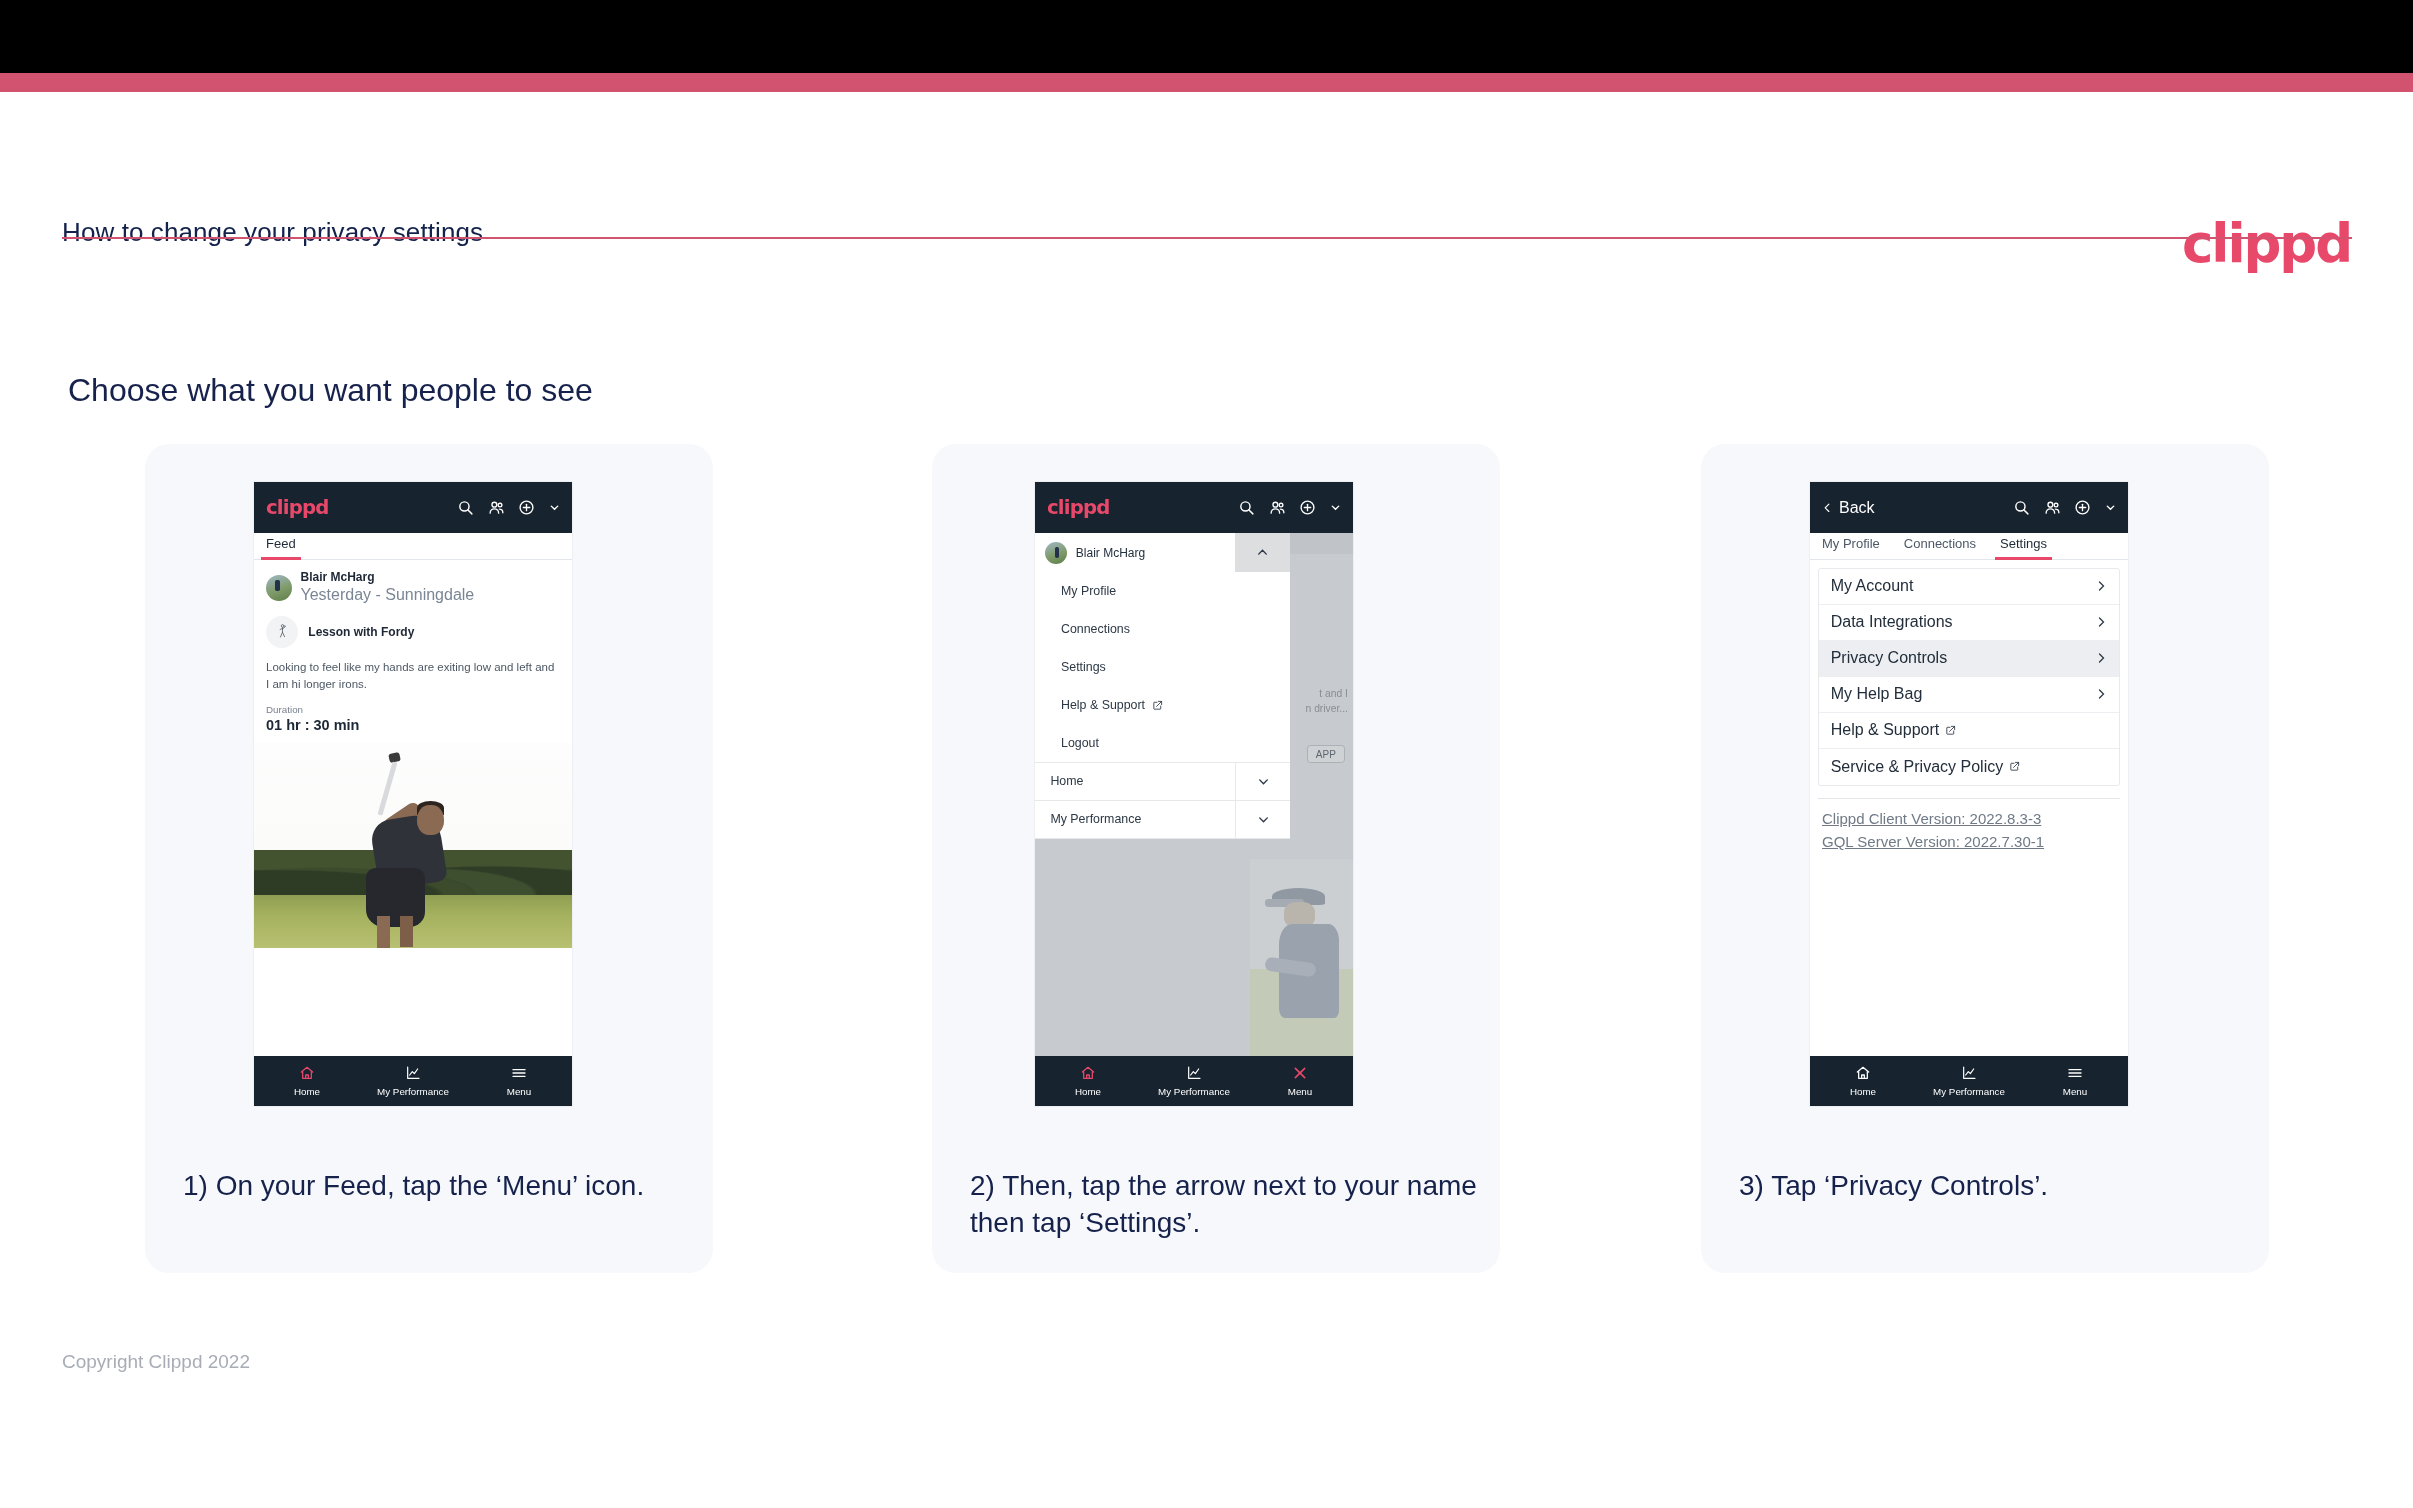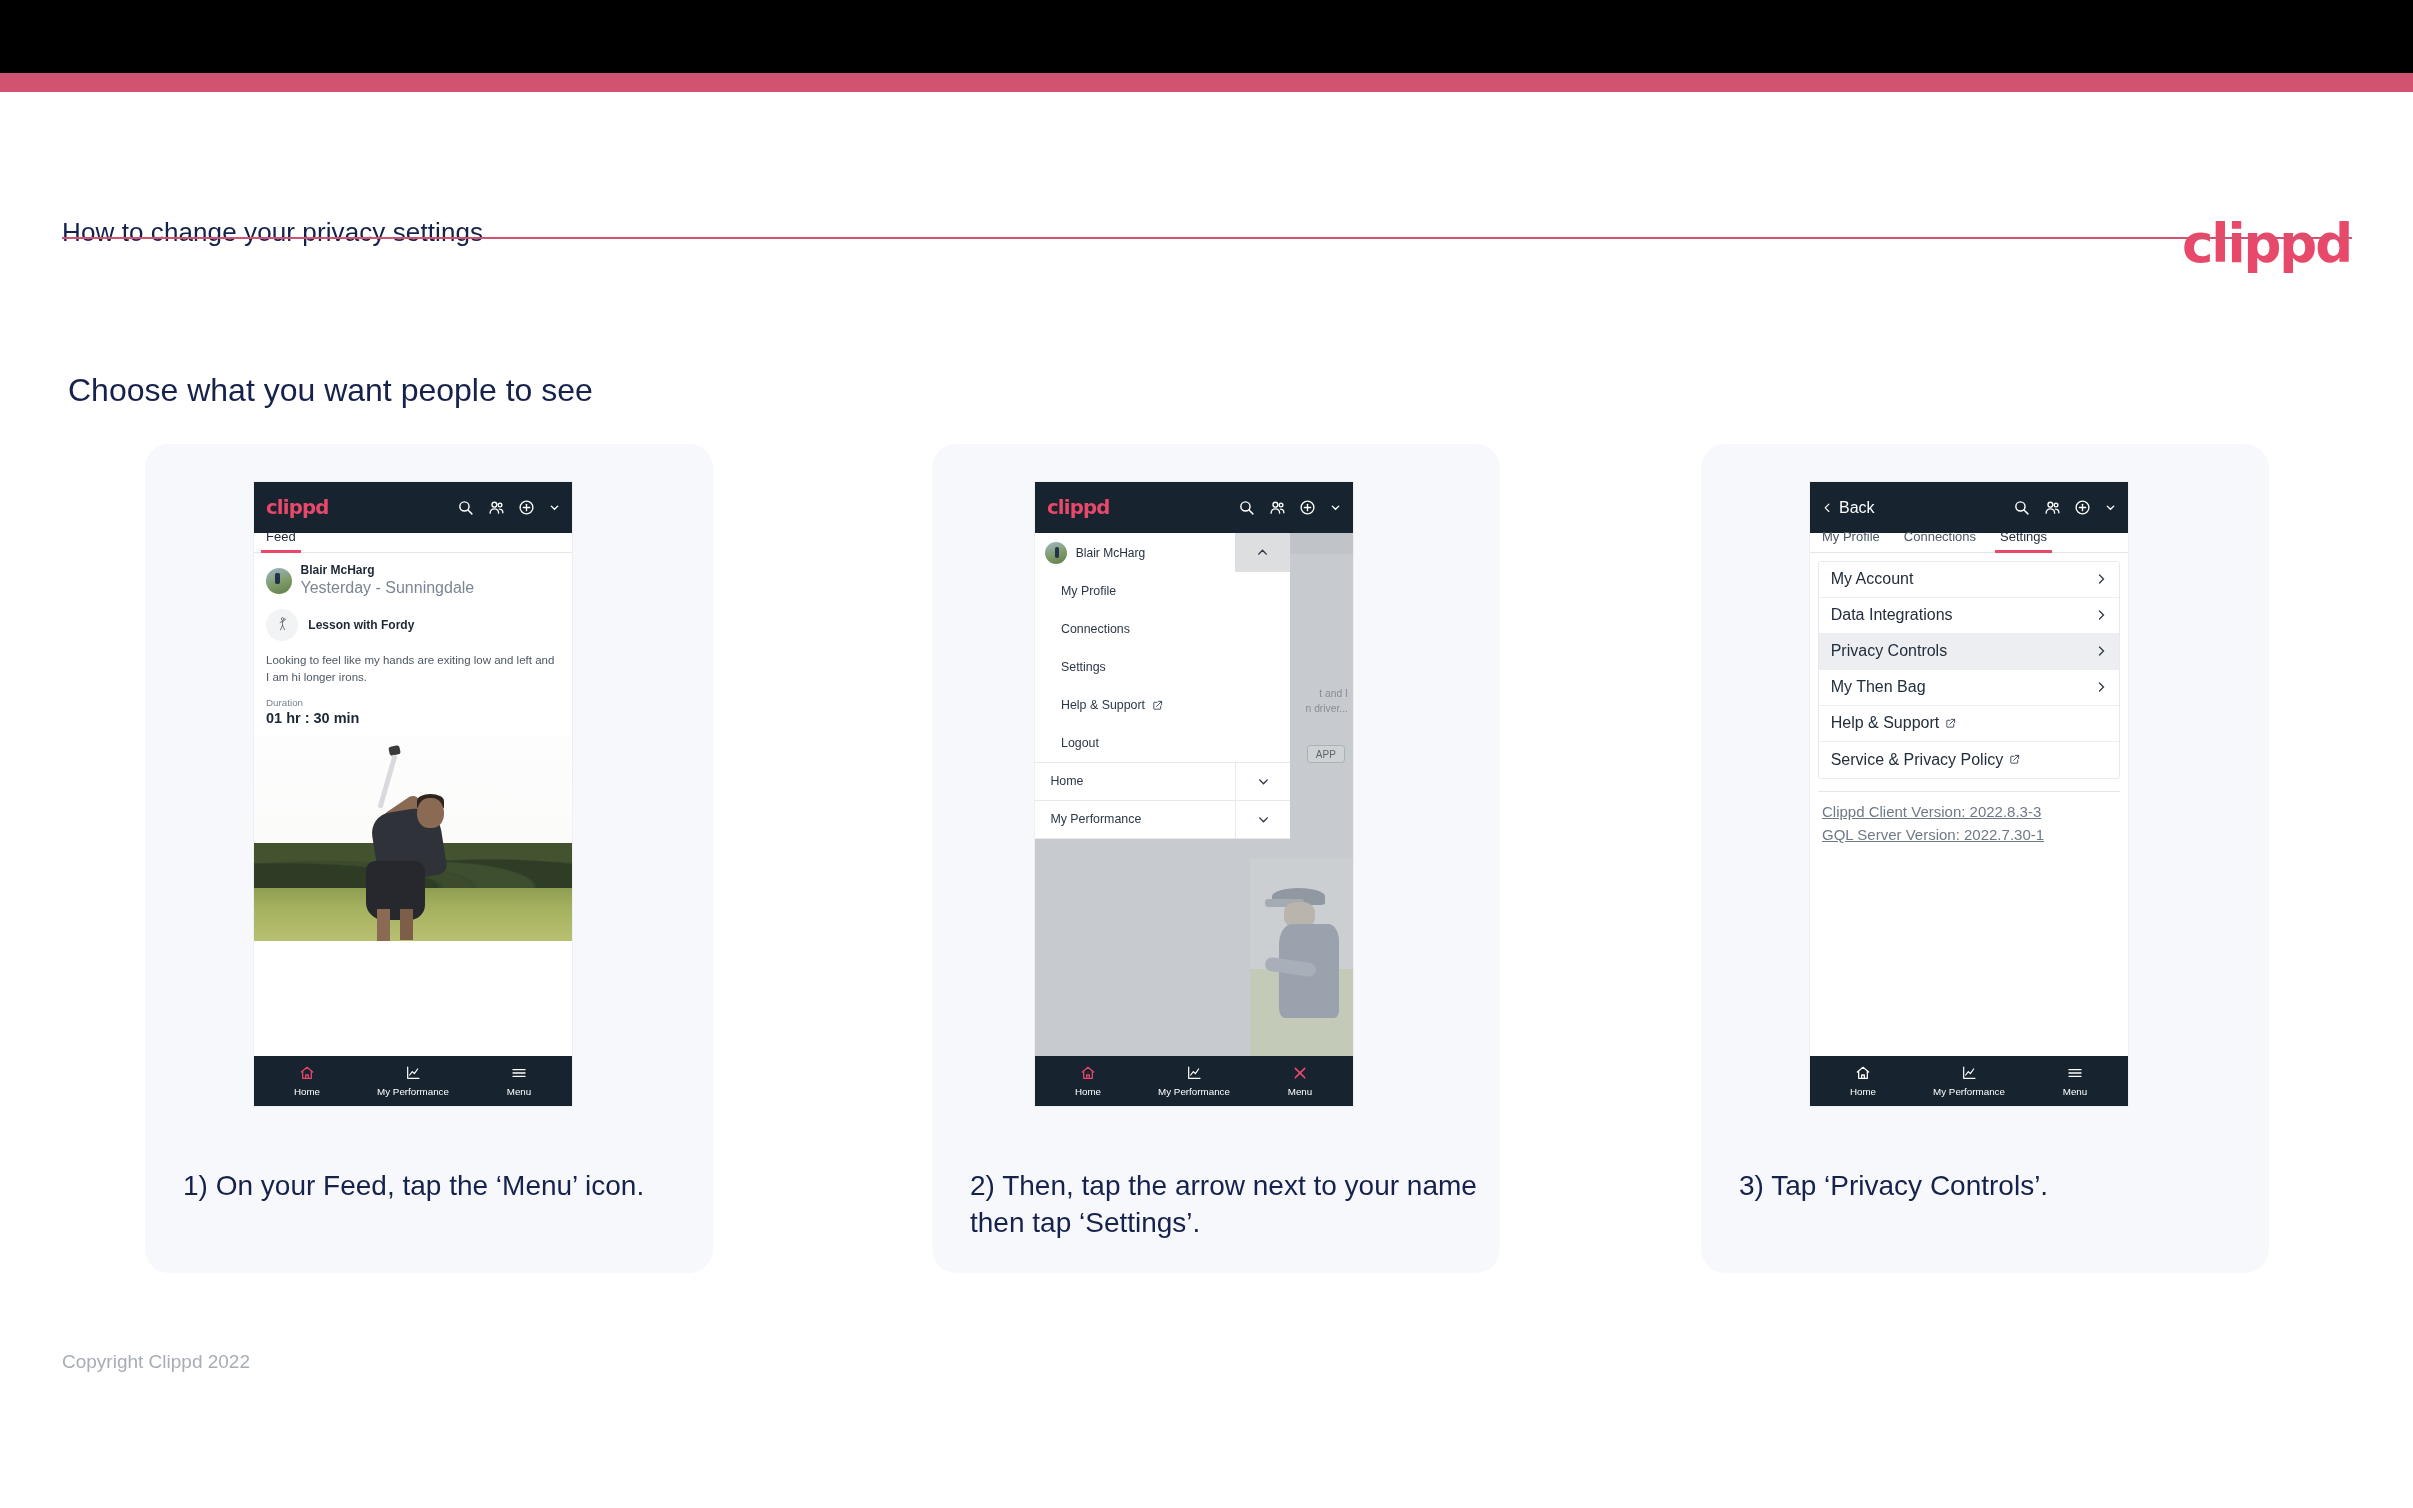--- a/index.html
+++ b/index.html
@@ -73,21 +73,21 @@
   .app-logo {
     color: #e8486a; font-weight: 700; font-size: 19.7px; letter-spacing: -0.8px;
     font-family: "DejaVu Sans", sans-serif;
   }
   .back-wrap { display: flex; align-items: center; color: #ffffff; font-size: 16px; gap: 6px; }
   .app-bar-icons { margin-left: auto; display: flex; align-items: center; gap: 13.7px; }
   .icn { width: 17px; height: 17px; display: block; }
   .icn svg { width: 100%; height: 100%; display: block; }
 
   
-  .tabrow { display: flex; align-items: flex-end; height: 20px; border-bottom: 0.9px solid #e3e6ea; background:#fff; }
+  .tabrow { display: flex; align-items: flex-end; height: 27px; border-bottom: 0.9px solid #e3e6ea; background:#fff; }
   .tab { font-size: 13px; color: #4c5866; padding: 0 12px 7.7px 12px; position: relative; }
   .tab.active { color: #1e2a38; }
   .tab.active::after {
     content:""; position: absolute; left: 6.8px; right: 6.8px; bottom: -0.9px; height: 2.6px; background: #e8486a;
   }
 
   
   .post { padding: 10.3px 12px 0 12px; }
   .post-head { display: flex; align-items: center; gap: 8.5px; }
   .avatar {
@@ -594,21 +594,21 @@
           </div>
           <div class="set-item hl">
             <span>Privacy Controls</span>
             <span class="sp">
               <svg width="12" height="12" viewBox="0 0 24 24" fill="none" stroke="#2c3845" stroke-width="2.6" stroke-linecap="round">
                   <polyline points="9,4 17,12 9,20"></polyline>
                 </svg>
             </span>
           </div>
           <div class="set-item">
-            <span>My Then Bag</span>
+            <span>My Help Bag</span>
             <span class="sp">
               <svg width="12" height="12" viewBox="0 0 24 24" fill="none" stroke="#2c3845" stroke-width="2.6" stroke-linecap="round">
                   <polyline points="9,4 17,12 9,20"></polyline>
                 </svg>
             </span>
           </div>
           <div class="set-item">
             <span>Help &amp; Support</span>
             <span class="icn" style="width:11px;height:11px">
               <svg viewBox="0 0 24 24" fill="none" stroke="#2c3845" stroke-width="1.9" stroke-linecap="round">

